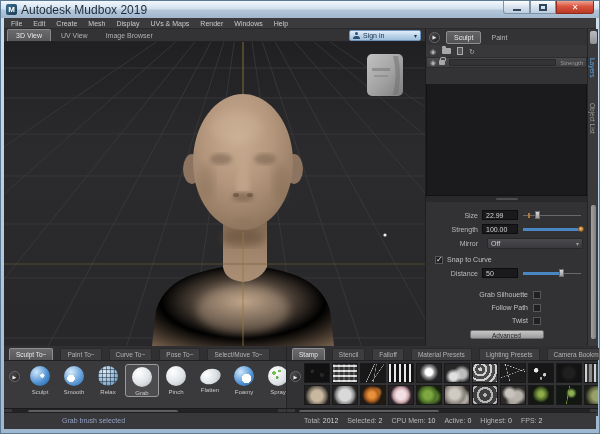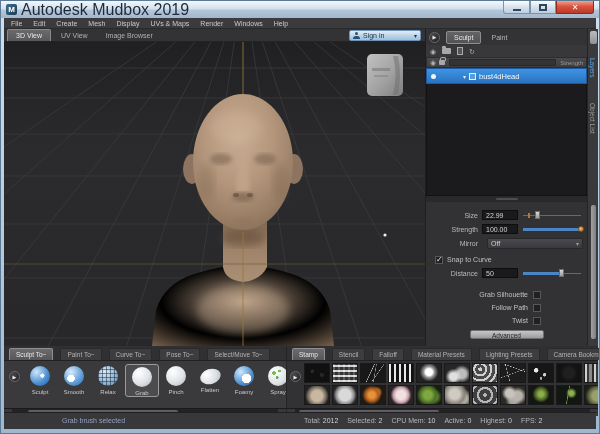--- a/index.html
+++ b/index.html
@@ -1,21 +1,21 @@
 <!DOCTYPE html>
 <html><head>
 <meta charset="utf-8">
 <style>
   * { margin:0; padding:0; box-sizing:border-box; }
   body { font-family:"Liberation Sans", sans-serif; background:#555; }
   .win { position:relative; width:600px; height:434px; background:linear-gradient(#cfe0ef,#9fb8cf); overflow:hidden; border:1px solid #5c7a94; }
   
   .titlebar { position:absolute; left:0; top:0; right:0; height:17px; background:linear-gradient(#f2f7fc,#d3e1ef 45%,#b3c6da 55%,#a2b7cc); display:flex; align-items:center; padding-left:5px; }
   .app-icon { width:11px; height:11px; background:linear-gradient(135deg,#3d6f8f,#1c3c55); color:#fff; font-size:8px; font-weight:bold; text-align:center; line-height:11px; border-radius:2px; margin-right:4px; }
-  .title { font-size:16px; color:#1d2b38;text-align:right; }
+  .title { font-size:12px; color:#1d2b38;text-align:right; }
   .winbtns { position:absolute; right:5px; top:0; display:flex; }
   .wbtn { height:13px; border:1px solid #7d93a8; border-top:none; display:flex; align-items:center; justify-content:center; }
   .wbtn.min { width:27px; background:linear-gradient(#fdfeff,#d7e2ee 50%,#bdccdd); border-radius:0 0 0 3px; }
   .wbtn.max { width:26px; background:linear-gradient(#fdfeff,#d7e2ee 50%,#bdccdd); }
   .wbtn.close { width:38px; background:linear-gradient(#f0a294,#d9543f 45%,#b83a26); border-radius:0 0 3px 0; color:#fff; font-size:8px; border-color:#8d2c1d; }
   .glyph-min { width:8px; height:2px; background:#31465a; margin-top:6px; }
   .glyph-max { width:8px; height:7px; border:2px solid #31465a; }
   
   .client { position:absolute; left:3px; right:3px; top:17px; bottom:4px; background:#2c2c2e; }
   .menubar { position:absolute; left:0; top:0; right:0; height:11px; background:#3b3b3d; border-bottom:1px solid #2a2a2c; display:flex; align-items:center; gap:11px; padding-left:7px; }
@@ -294,26 +294,20 @@
           <span class="ic-folder"></span>
           <span class="ic-page"></span>
           <span class="mini">↻</span>
         </div>
         <div class="list-head">
           <span class="mini">◉</span>
           <span class="ic-lock"></span>
           <span class="lh-drop"></span>
           <span class="lh-strength">Strength</span>
         </div>
-        <div class="list-row">
-          <span class="eye-dot"></span>
-          <span class="row-exp">▾</span>
-          <span class="ic-cube"></span>
-          <span class="row-label">bust4dHead</span>
-        </div>
         <div class="list-body"></div>
         <div class="splitter">
             <i></i>
           </div>
 
         <div class="props">
           <div class="prow">
             <span class="plabel">Size</span>
             <span class="pval">22.99</span>
             <span class="pslider">

